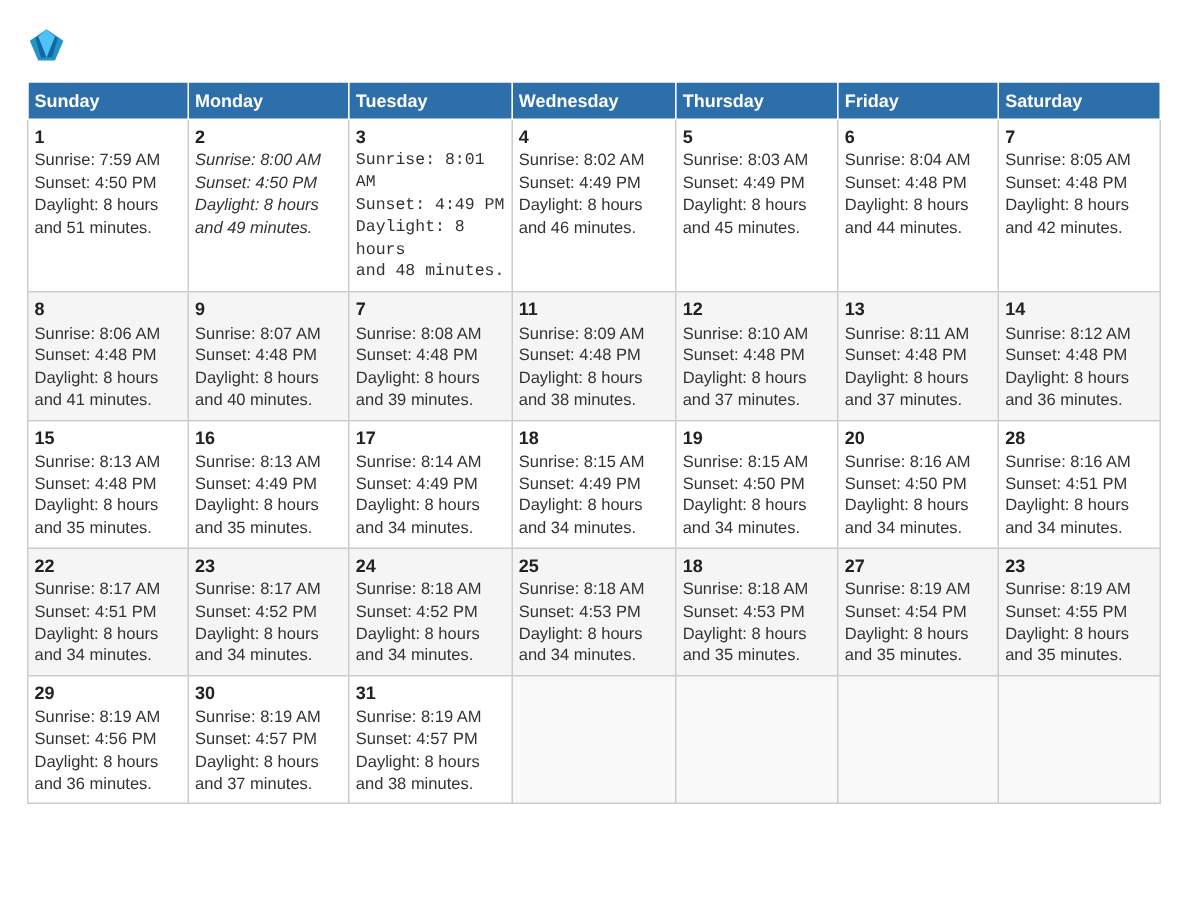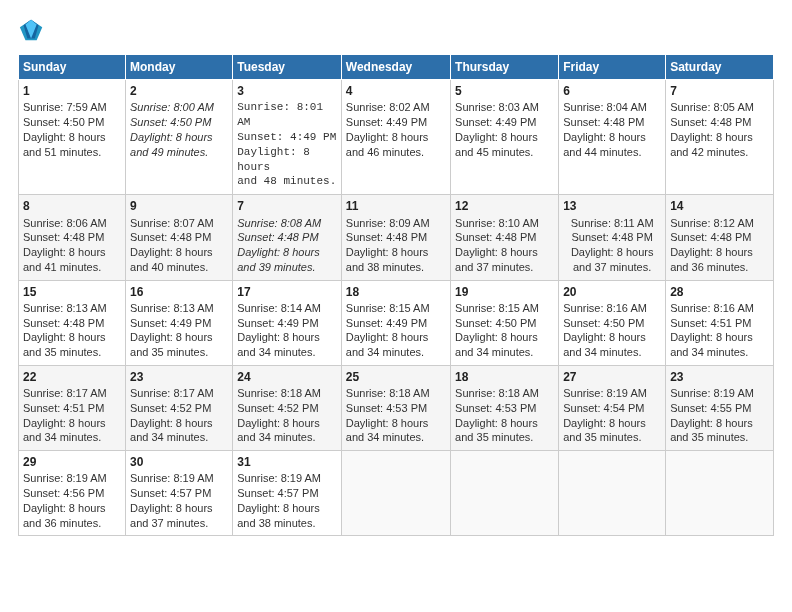--- a/index.html
+++ b/index.html
@@ -193,42 +193,42 @@
           </td>
           <td>
             <span class="day-num">9</span>
             <div class="day-info" style="white-space: pre-line;">Sunrise: 8:07 AM
 Sunset: 4:48 PM
 Daylight: 8 hours
 and 40 minutes.</div>
           </td>
           <td>
             <span class="day-num">7</span>
-            <div class="day-info" style="white-space: pre-line; font-style: italic;">Sunrise: 8:08 AM
+            <div class="day-info" style="white-space: pre-line;">Sunrise: 8:08 AM
 Sunset: 4:48 PM
 Daylight: 8 hours
 and 39 minutes.</div>
           </td>
           <td>
             <span class="day-num">11</span>
             <div class="day-info" style="white-space: pre-line;">Sunrise: 8:09 AM
 Sunset: 4:48 PM
 Daylight: 8 hours
 and 38 minutes.</div>
           </td>
           <td>
             <span class="day-num">12</span>
             <div class="day-info" style="white-space: pre-line;">Sunrise: 8:10 AM
 Sunset: 4:48 PM
 Daylight: 8 hours
 and 37 minutes.</div>
           </td>
           <td>
             <span class="day-num">13</span>
-            <div class="day-info" style="white-space: pre-line; text-align: center;">Sunrise: 8:11 AM
+            <div class="day-info" style="white-space: pre-line;">Sunrise: 8:11 AM
 Sunset: 4:48 PM
 Daylight: 8 hours
 and 37 minutes.</div>
           </td>
           <td>
             <span class="day-num">14</span>
             <div class="day-info" style="white-space: pre-line;">Sunrise: 8:12 AM
 Sunset: 4:48 PM
 Daylight: 8 hours
 and 36 minutes.</div>

